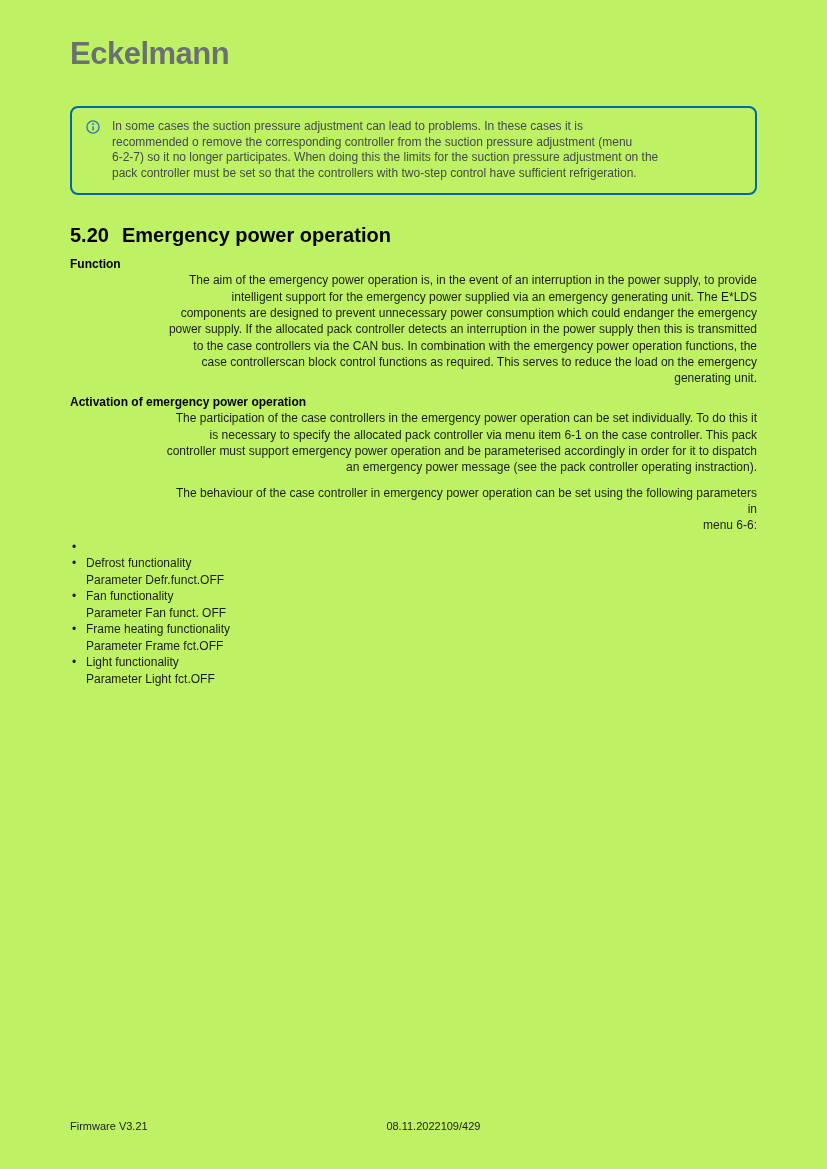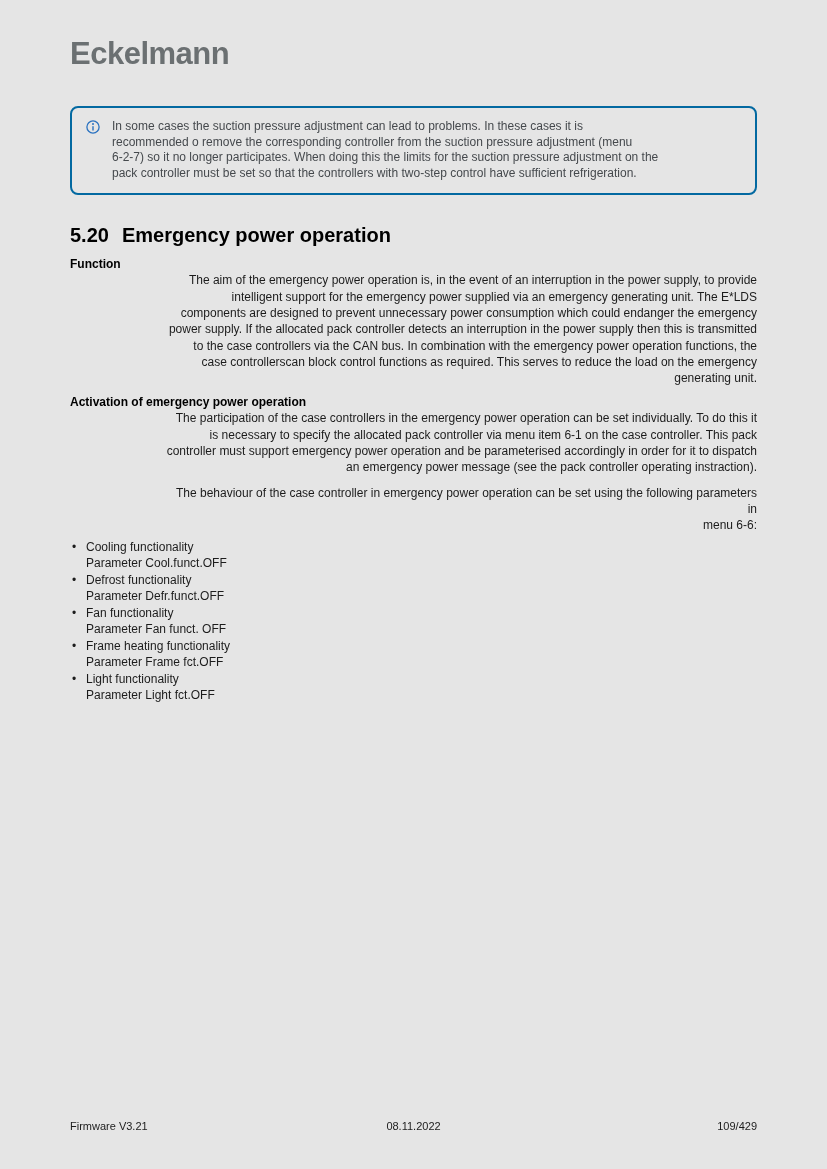--- a/index.html
+++ b/index.html
@@ -2,21 +2,21 @@
 <html><head>
 <meta charset="utf-8">
 <style>
   * { margin: 0; padding: 0; box-sizing: border-box; }
   html, body { background: #ffffff; }
   body { width: 827px; height: 1169px; }
   .page {
     position: relative;
     width: 827px;
     height: 1169px;
-    background: #e5e5e5;
+    background: #bef264;
     font-family: "Liberation Sans", sans-serif;
     color: #1c1c1c;
     overflow: hidden;
   }
   .content { position: absolute; left: 70px; right: 70px; top: 0; }
 
   .logo {
     margin-top: 36px;
     font-size: 31px;
     font-weight: bold;
@@ -86,21 +86,21 @@
     position: absolute;
     left: 70px;
     right: 70px;
     top: 1120px;
     display: grid;
     grid-template-columns: 1fr auto 1fr;
     font-size: 11px;
     color: #1c1c1c;
   }
   .footer .center { text-align: center; }
-  .footer .right { text-align: right; }
+  .footer .right { text-align: left; }
 </style>
 </head>
 <body>
 
 <div class="page">
   <div class="content">
 
     <div class="logo">Eckelmann</div>
 
     <div class="note-box">
@@ -137,24 +137,20 @@
 controller must support emergency power operation and be parameterised accordingly in order for it to dispatch
 an emergency power message (see the pack controller operating instraction).</div>
 
     <div class="para behaviour">The behaviour of the case controller in emergency power operation can be set using the following parameters
 in
 menu 6-6:</div>
 
     <ul class="bullets">
       <li>
         <span class="bullet-glyph">•</span>
-        <span class="bullet-lines">
-          <span>Cooling functionality</span>
-          <span>Parameter Cool.funct.OFF</span>
-        </span>
       </li>
       <li>
         <span class="bullet-glyph">•</span>
         <span class="bullet-lines">
           <span>Defrost functionality</span>
           <span>Parameter Defr.funct.OFF</span>
         </span>
       </li>
       <li>
         <span class="bullet-glyph">•</span>

